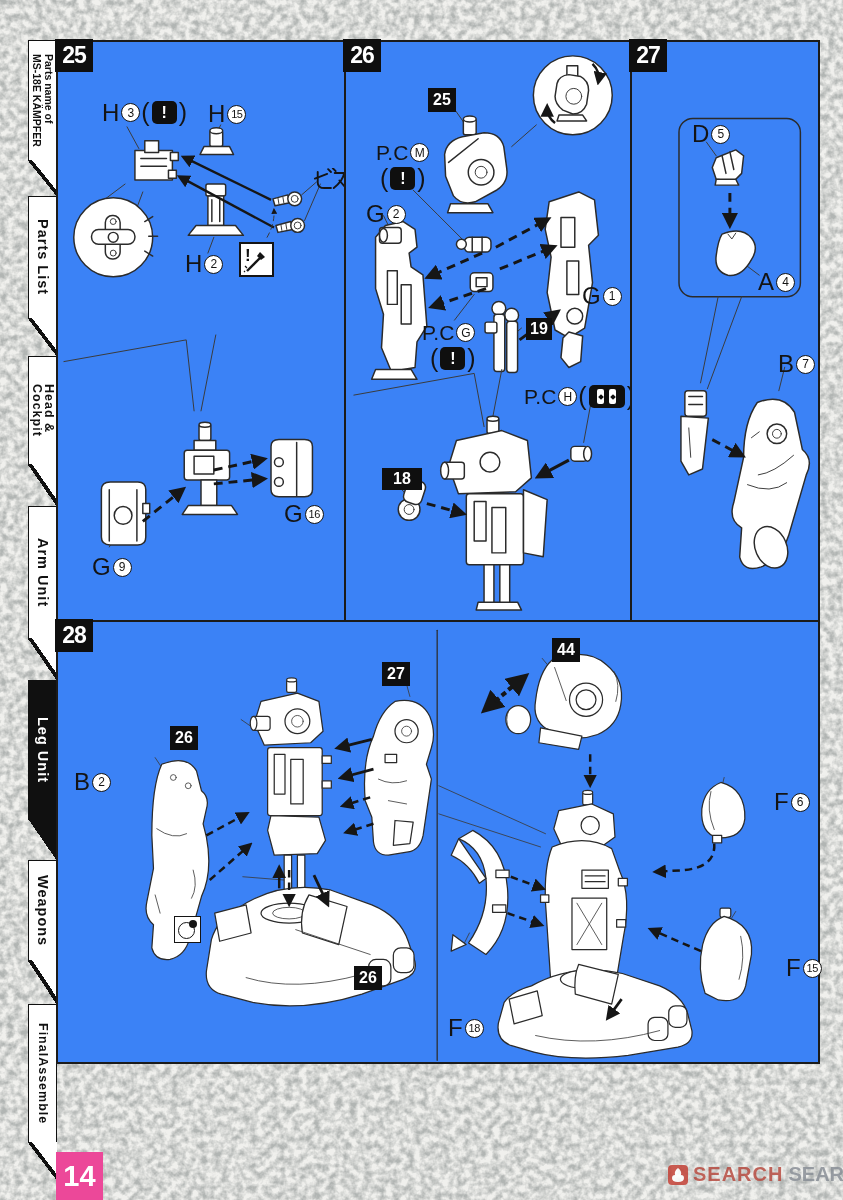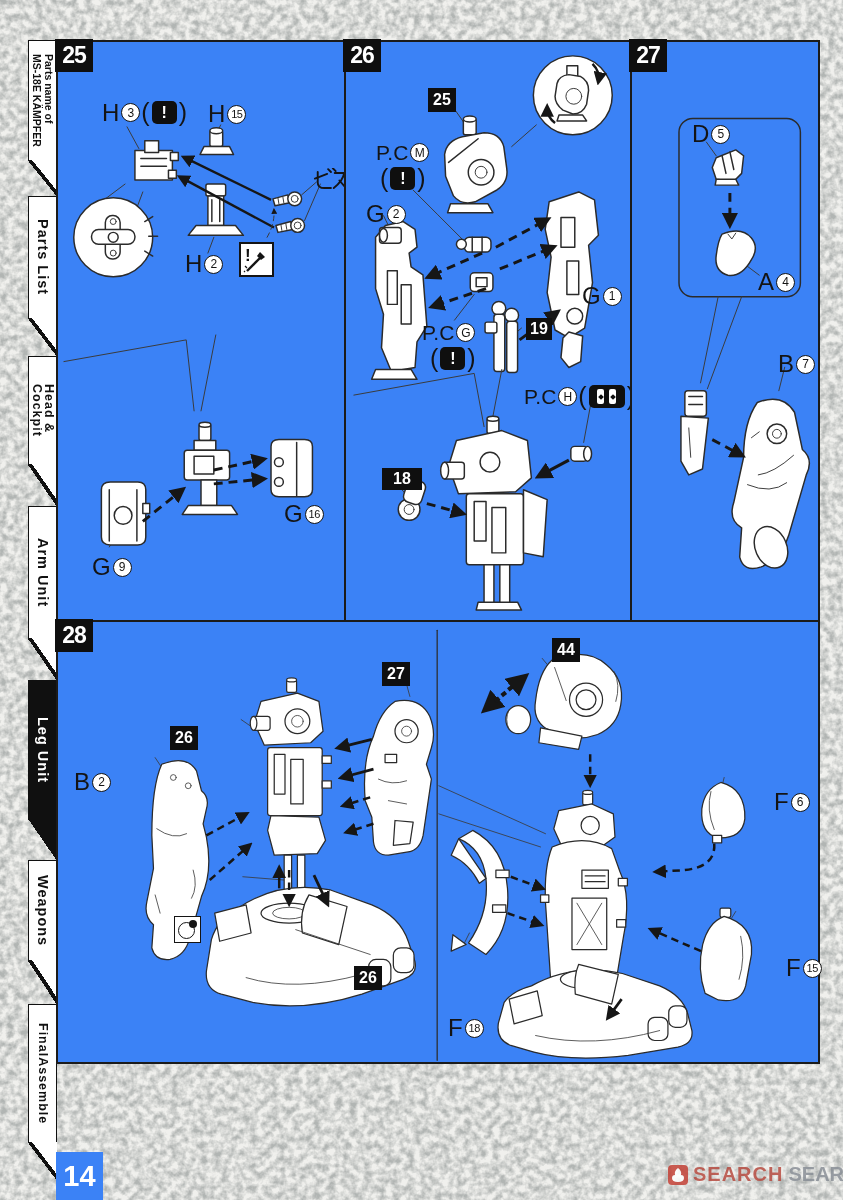--- a/index.html
+++ b/index.html
@@ -38,21 +38,21 @@
 .tab{position:absolute;left:28px;width:29px;--c:#fff}
 .tab.active{--c:#101010}
 .tab-body{width:29px;border:1.6px solid #101010;border-bottom:0;background:var(--c);display:flex;
   align-items:center;justify-content:center;overflow:hidden}
 .tab-cut{width:29px;background:linear-gradient(to bottom left,var(--c) 43%,#101010 43%,#101010 51%,rgba(0,0,0,0) 51%)}
 .vtxt{writing-mode:vertical-rl;font-weight:700;font-size:14.5px;color:#111;letter-spacing:1px;line-height:12px}
 .vtxt span{display:block}
 .tab.active .vtxt{color:#fff}
 .tab.hdr .vtxt{font-size:10.5px;font-weight:700;letter-spacing:0}
 
-.pagenum{position:absolute;left:56px;top:1152px;width:47px;height:48px;background:#3b82f6;color:#fff;
+.pagenum{position:absolute;left:56px;top:1152px;width:47px;height:48px;background:#ec4899;color:#fff;
   font-weight:700;font-size:29px;display:flex;align-items:center;justify-content:center}
 .watermark{position:absolute;left:668px;top:1163px;display:flex;align-items:center;gap:5px;opacity:.82}
 .wm-hobby{font-size:20px;font-weight:700;color:#b5463b;letter-spacing:1px}
 .wm-search{font-size:20px;font-weight:700;color:#868c94}
 </style>
 </head>
 <body>
 
 <div class="canvas">
 

